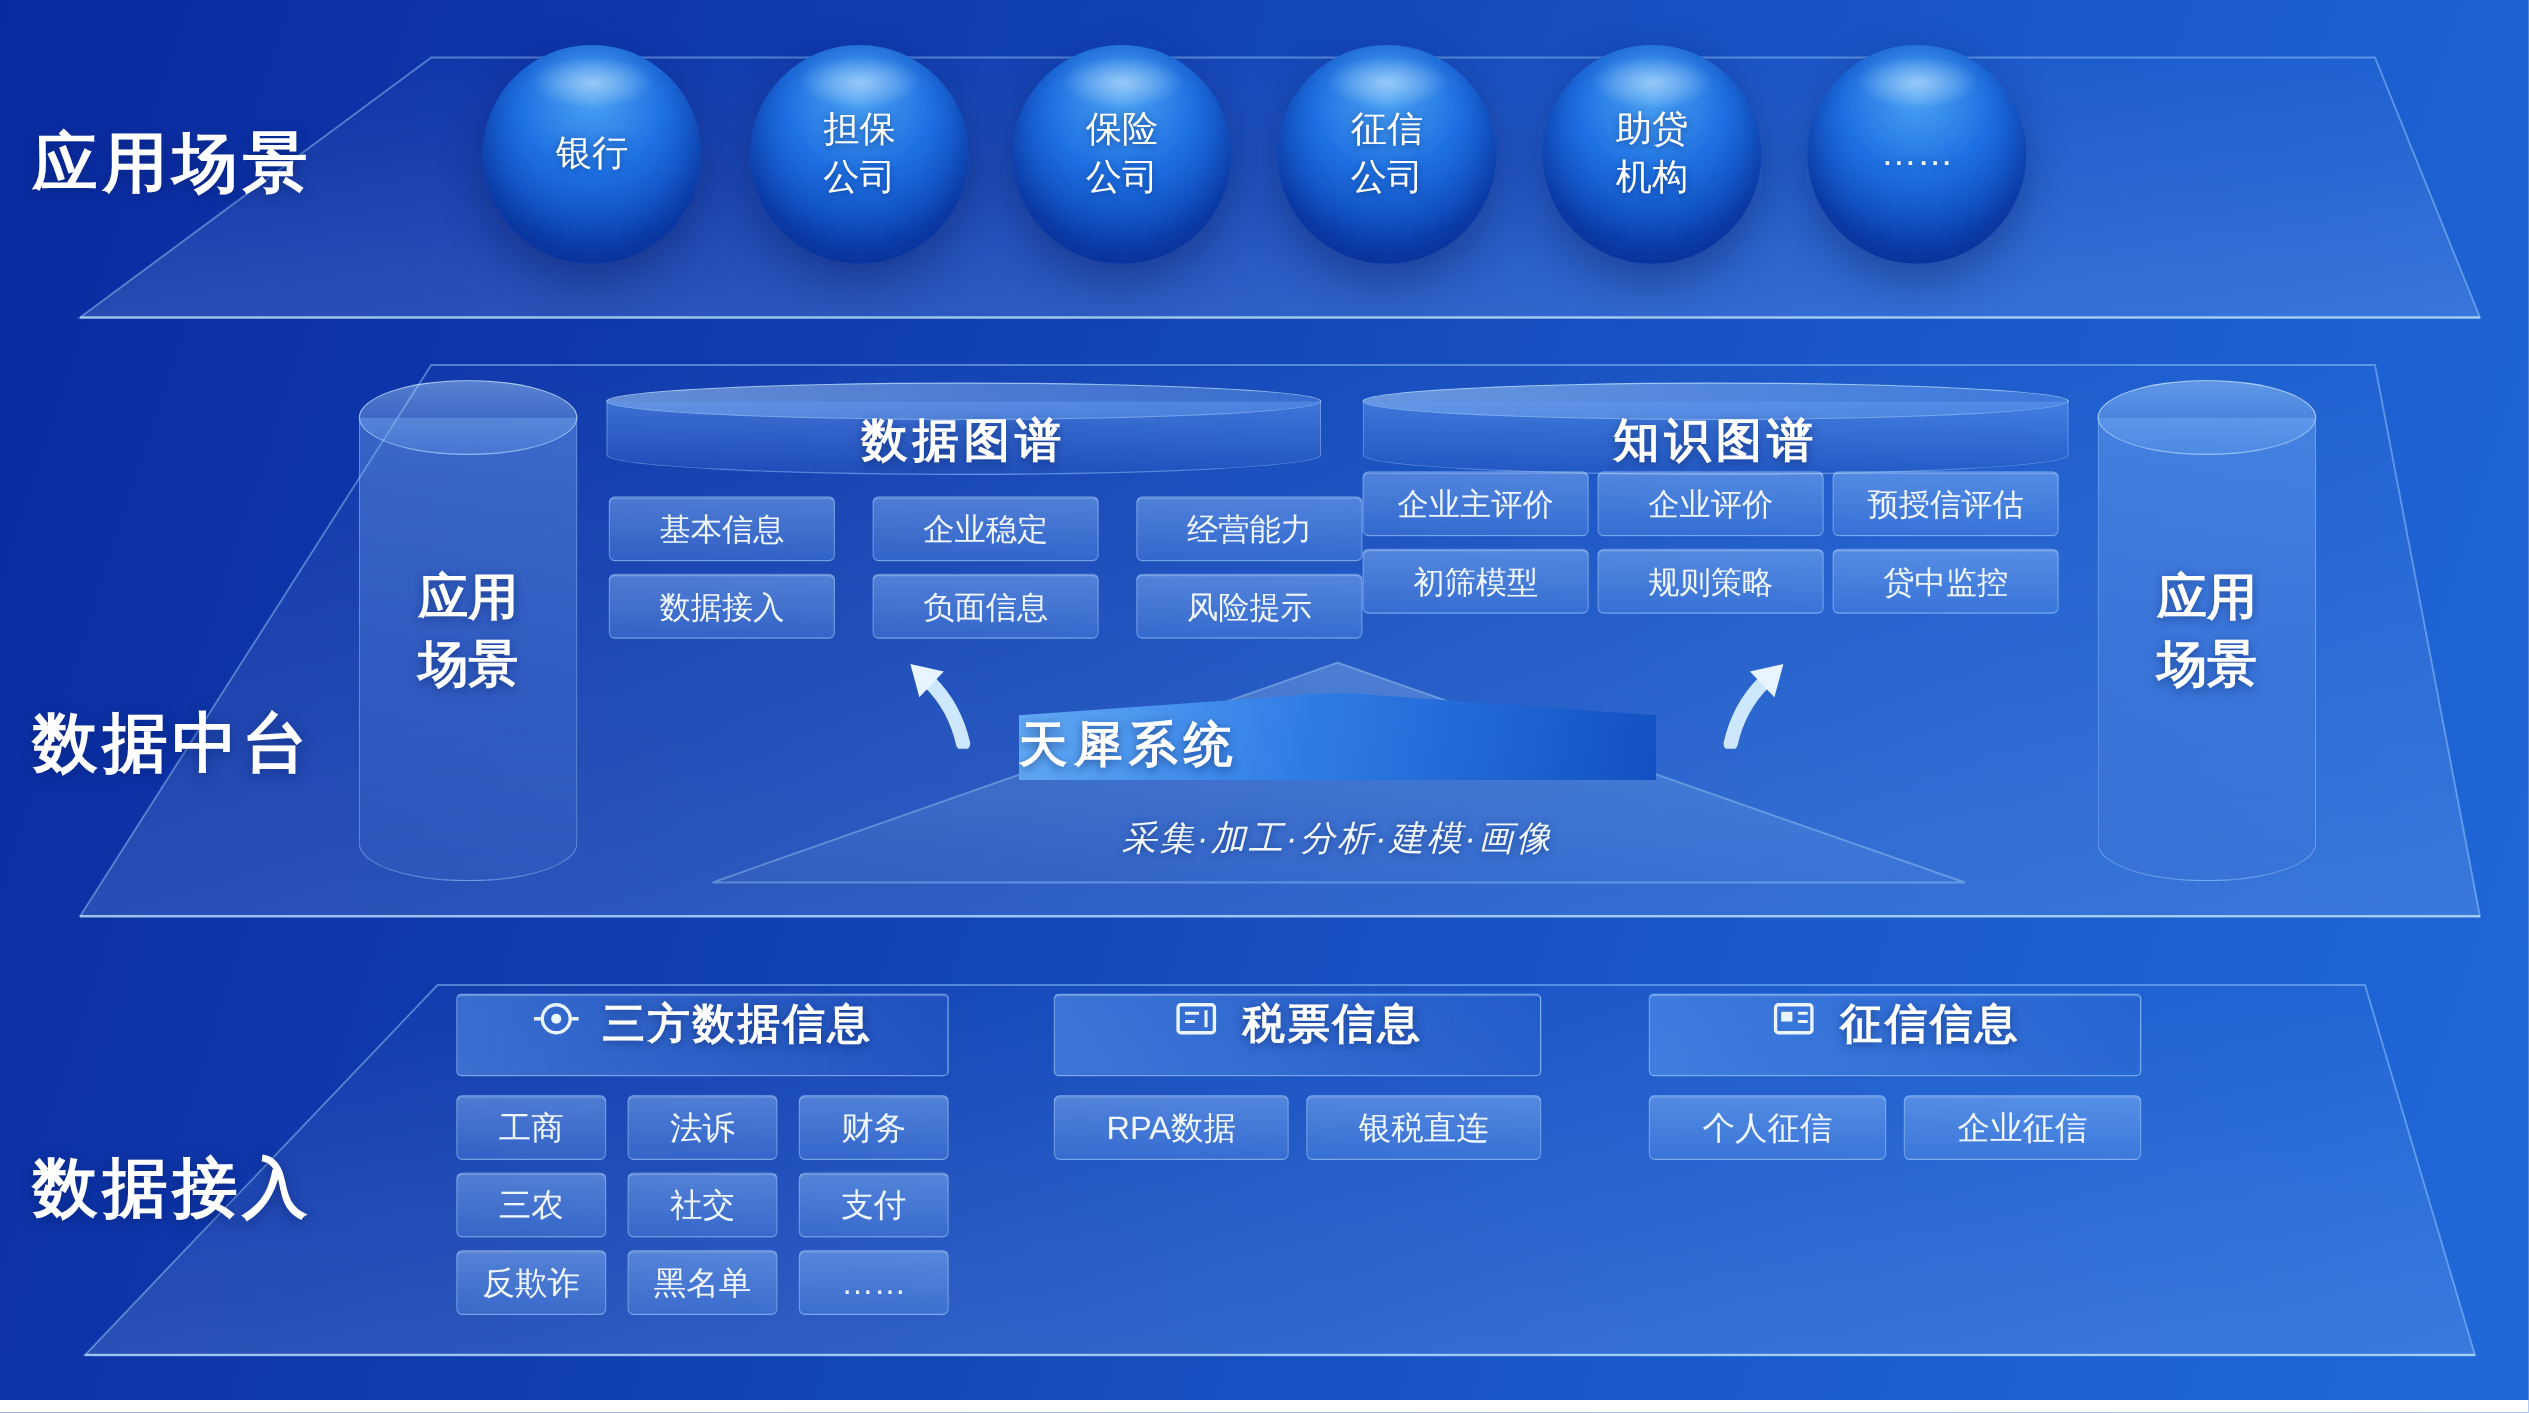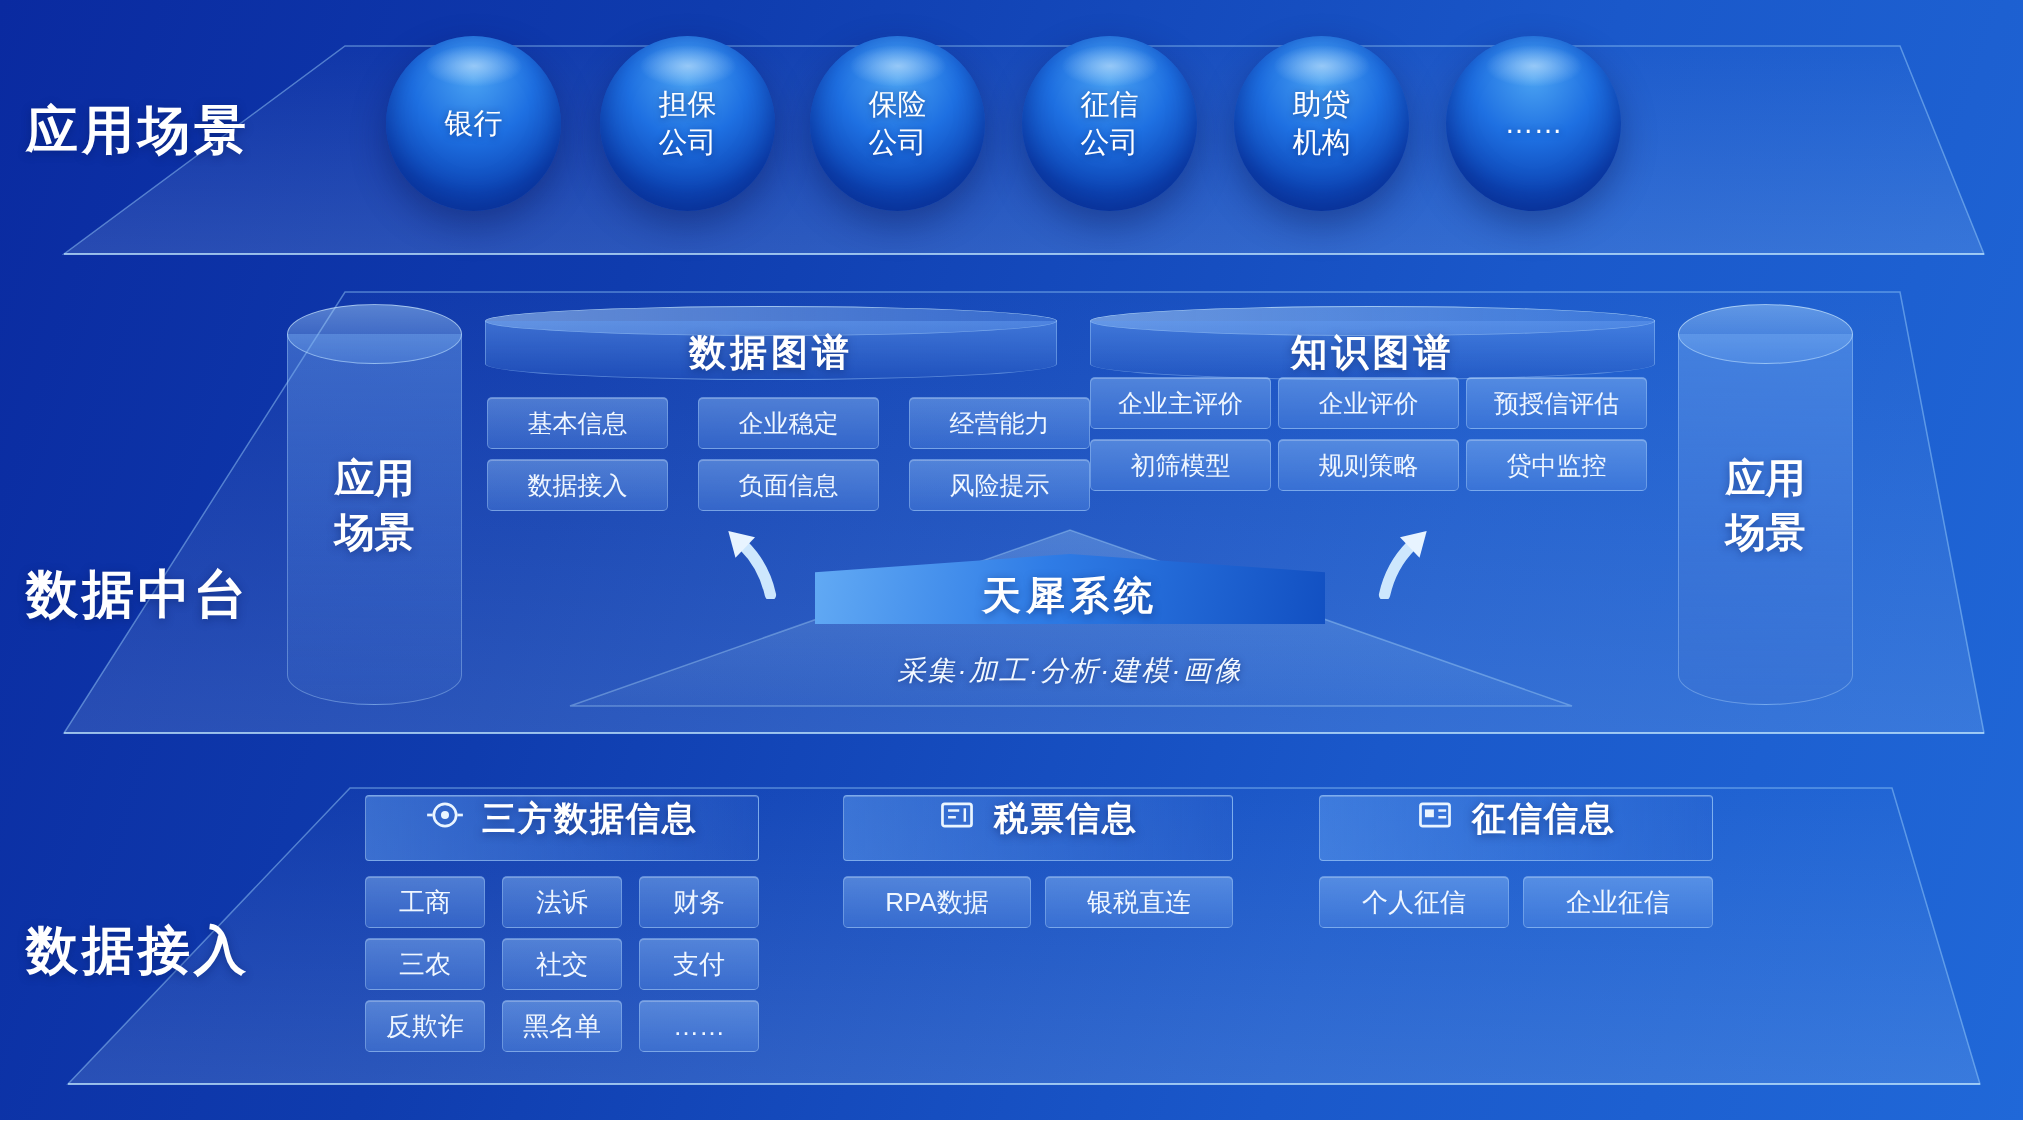--- a/index.html
+++ b/index.html
@@ -92,21 +92,21 @@
     box-shadow:inset 0 1px 0 rgba(255,255,255,.25);
     box-sizing:border-box;
   }
   .chip.bottom{font-size:26px;}
 
   
   .banner{
     position:absolute;left:815px;top:554px;width:510px;height:70px;z-index:3;
     clip-path:polygon(0 26%, 50% 0, 100% 26%, 100% 100%, 0 100%);
     background:linear-gradient(100deg,#62aaf4 0%,#2f7ce6 45%,#1250c2 100%);
-    display:flex;align-items:center;justify-content:center;padding-top:14px;box-sizing:border-box;
+    display:flex;align-items:center;justify-content:flex-start;padding-top:14px;box-sizing:border-box;
   }
   .banner-title{color:#ffffff;font-size:39px;font-weight:bold;letter-spacing:5px;text-shadow:0 2px 8px rgba(5,25,90,.5);}
   .banner-subtitle{
     position:absolute;left:815px;top:652px;width:510px;text-align:center;z-index:3;
     color:#f2f8ff;font-size:28px;letter-spacing:2px;text-shadow:0 1px 6px rgba(5,25,90,.5);font-style:italic;
   }
 
   
   .arrow{position:absolute;top:527px;width:66px;height:72px;z-index:3;}
   #arrow-left{left:721px;}

